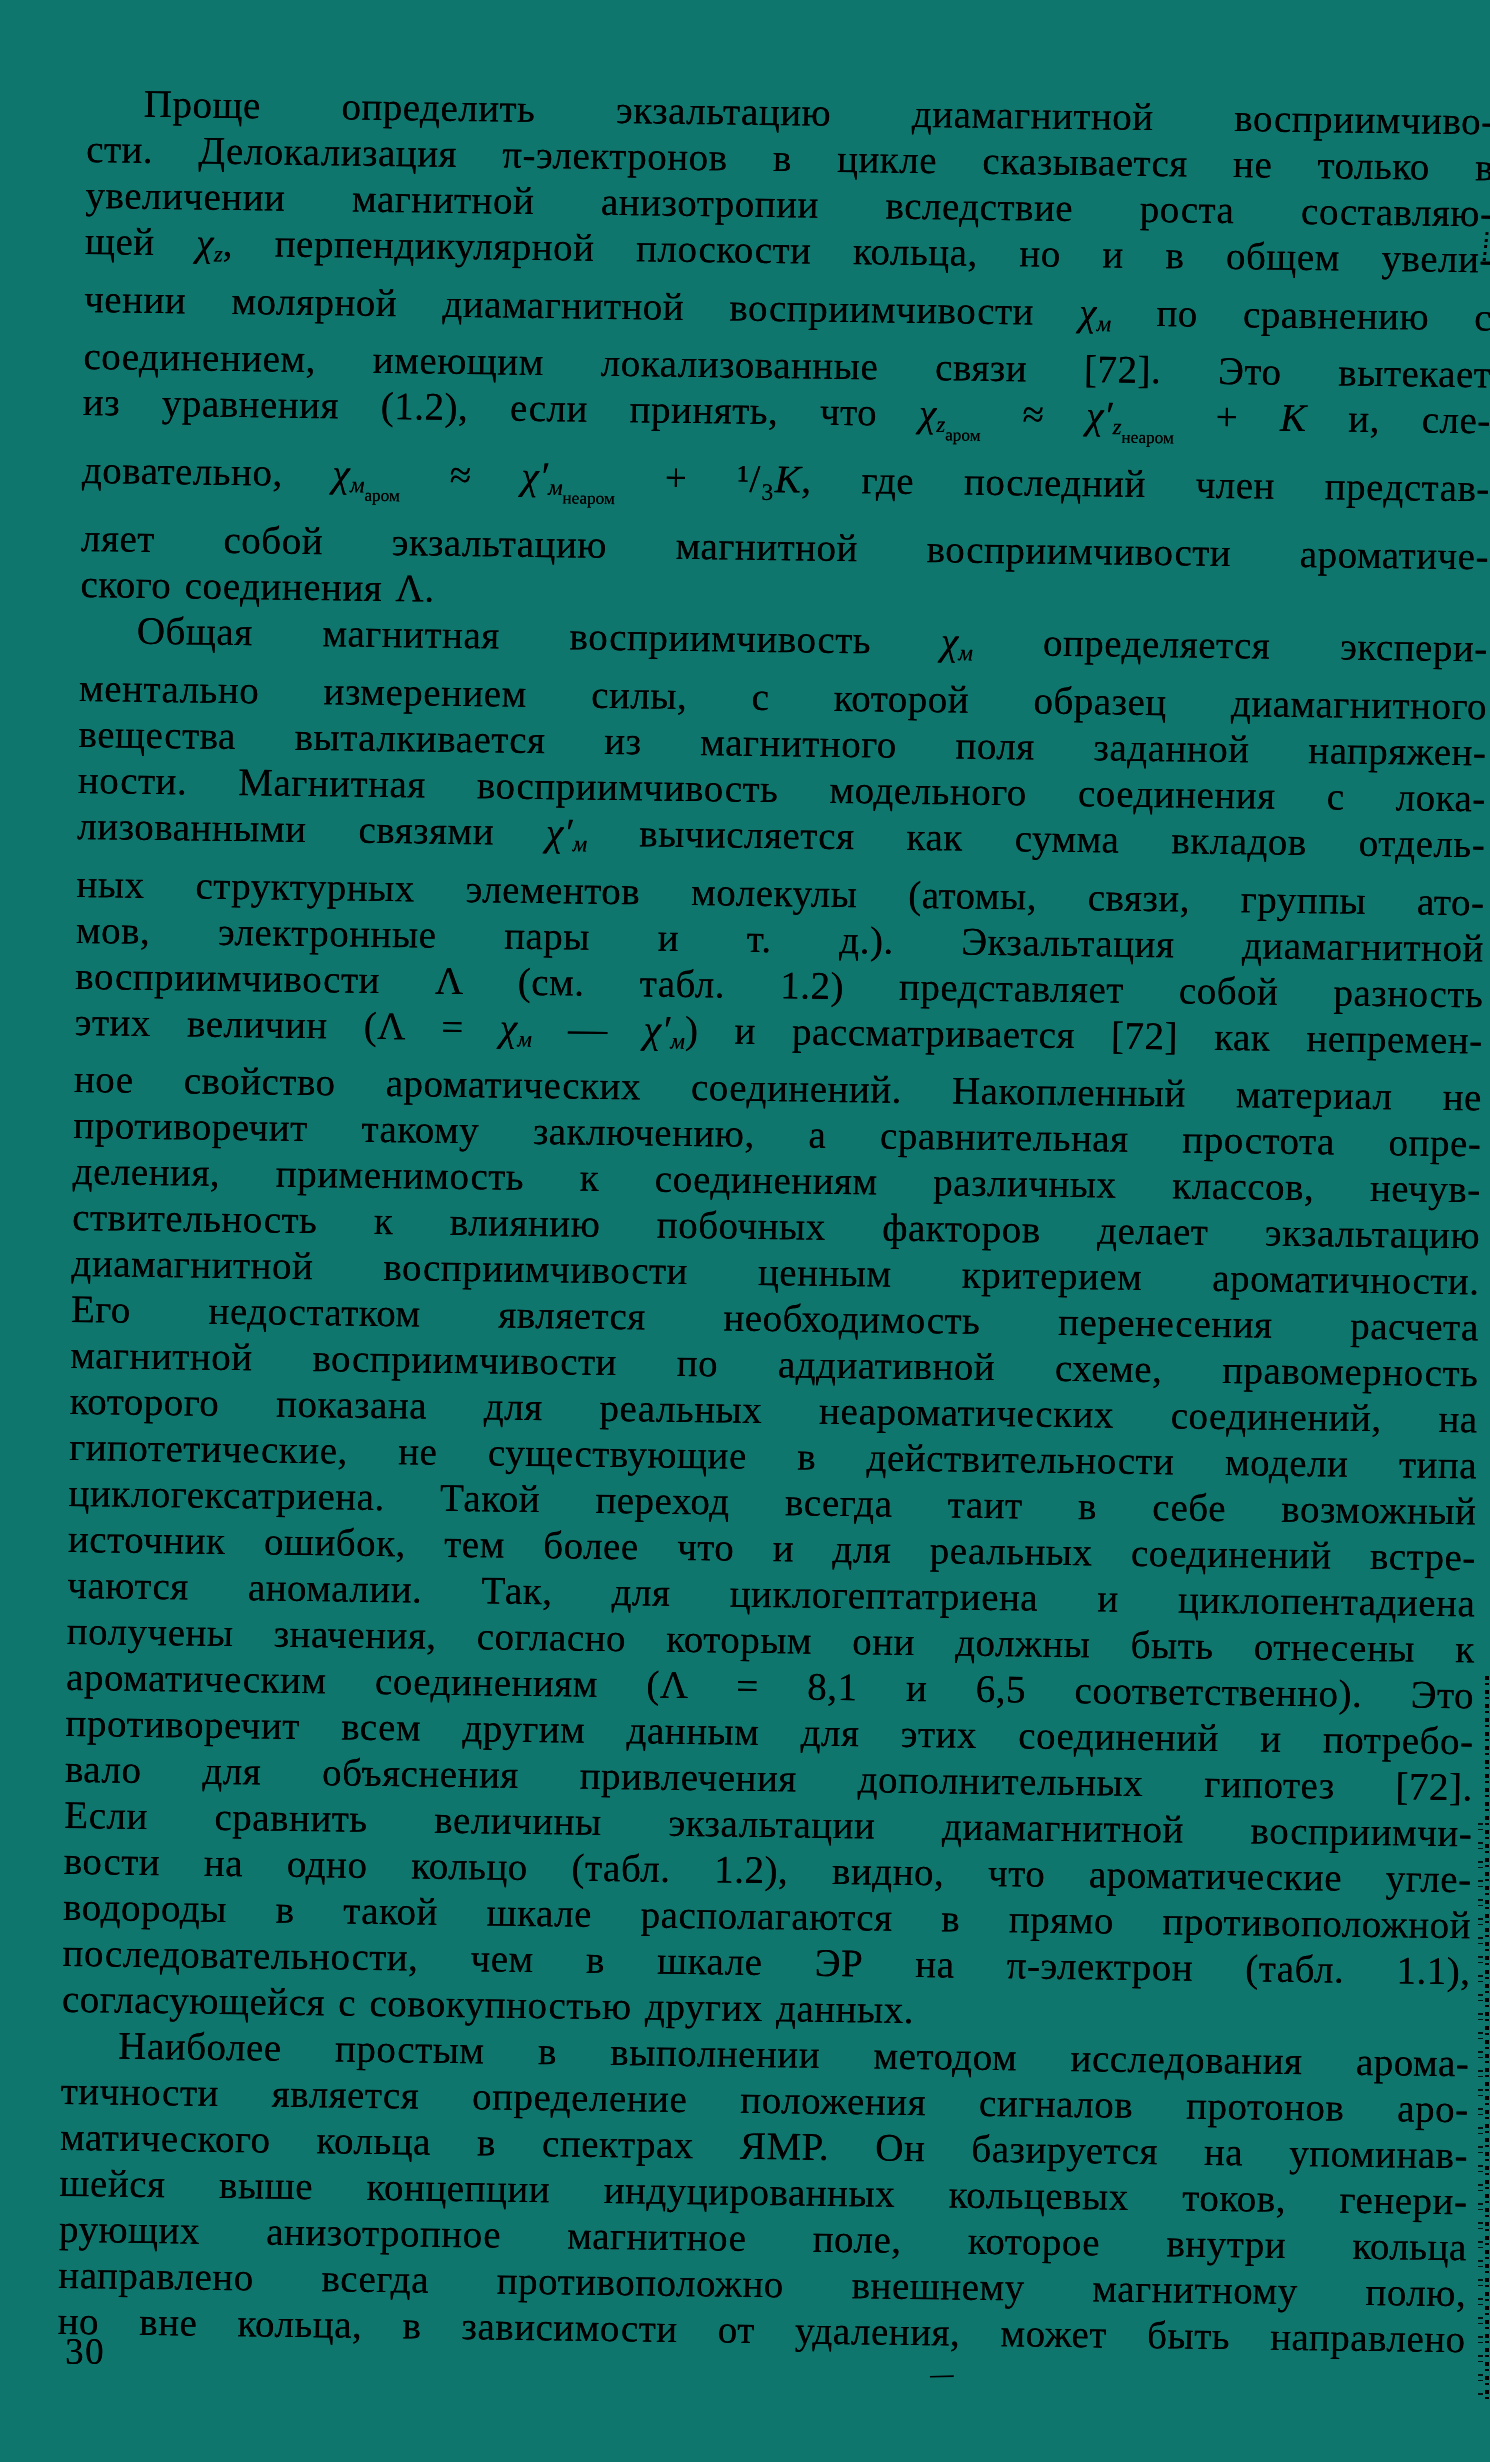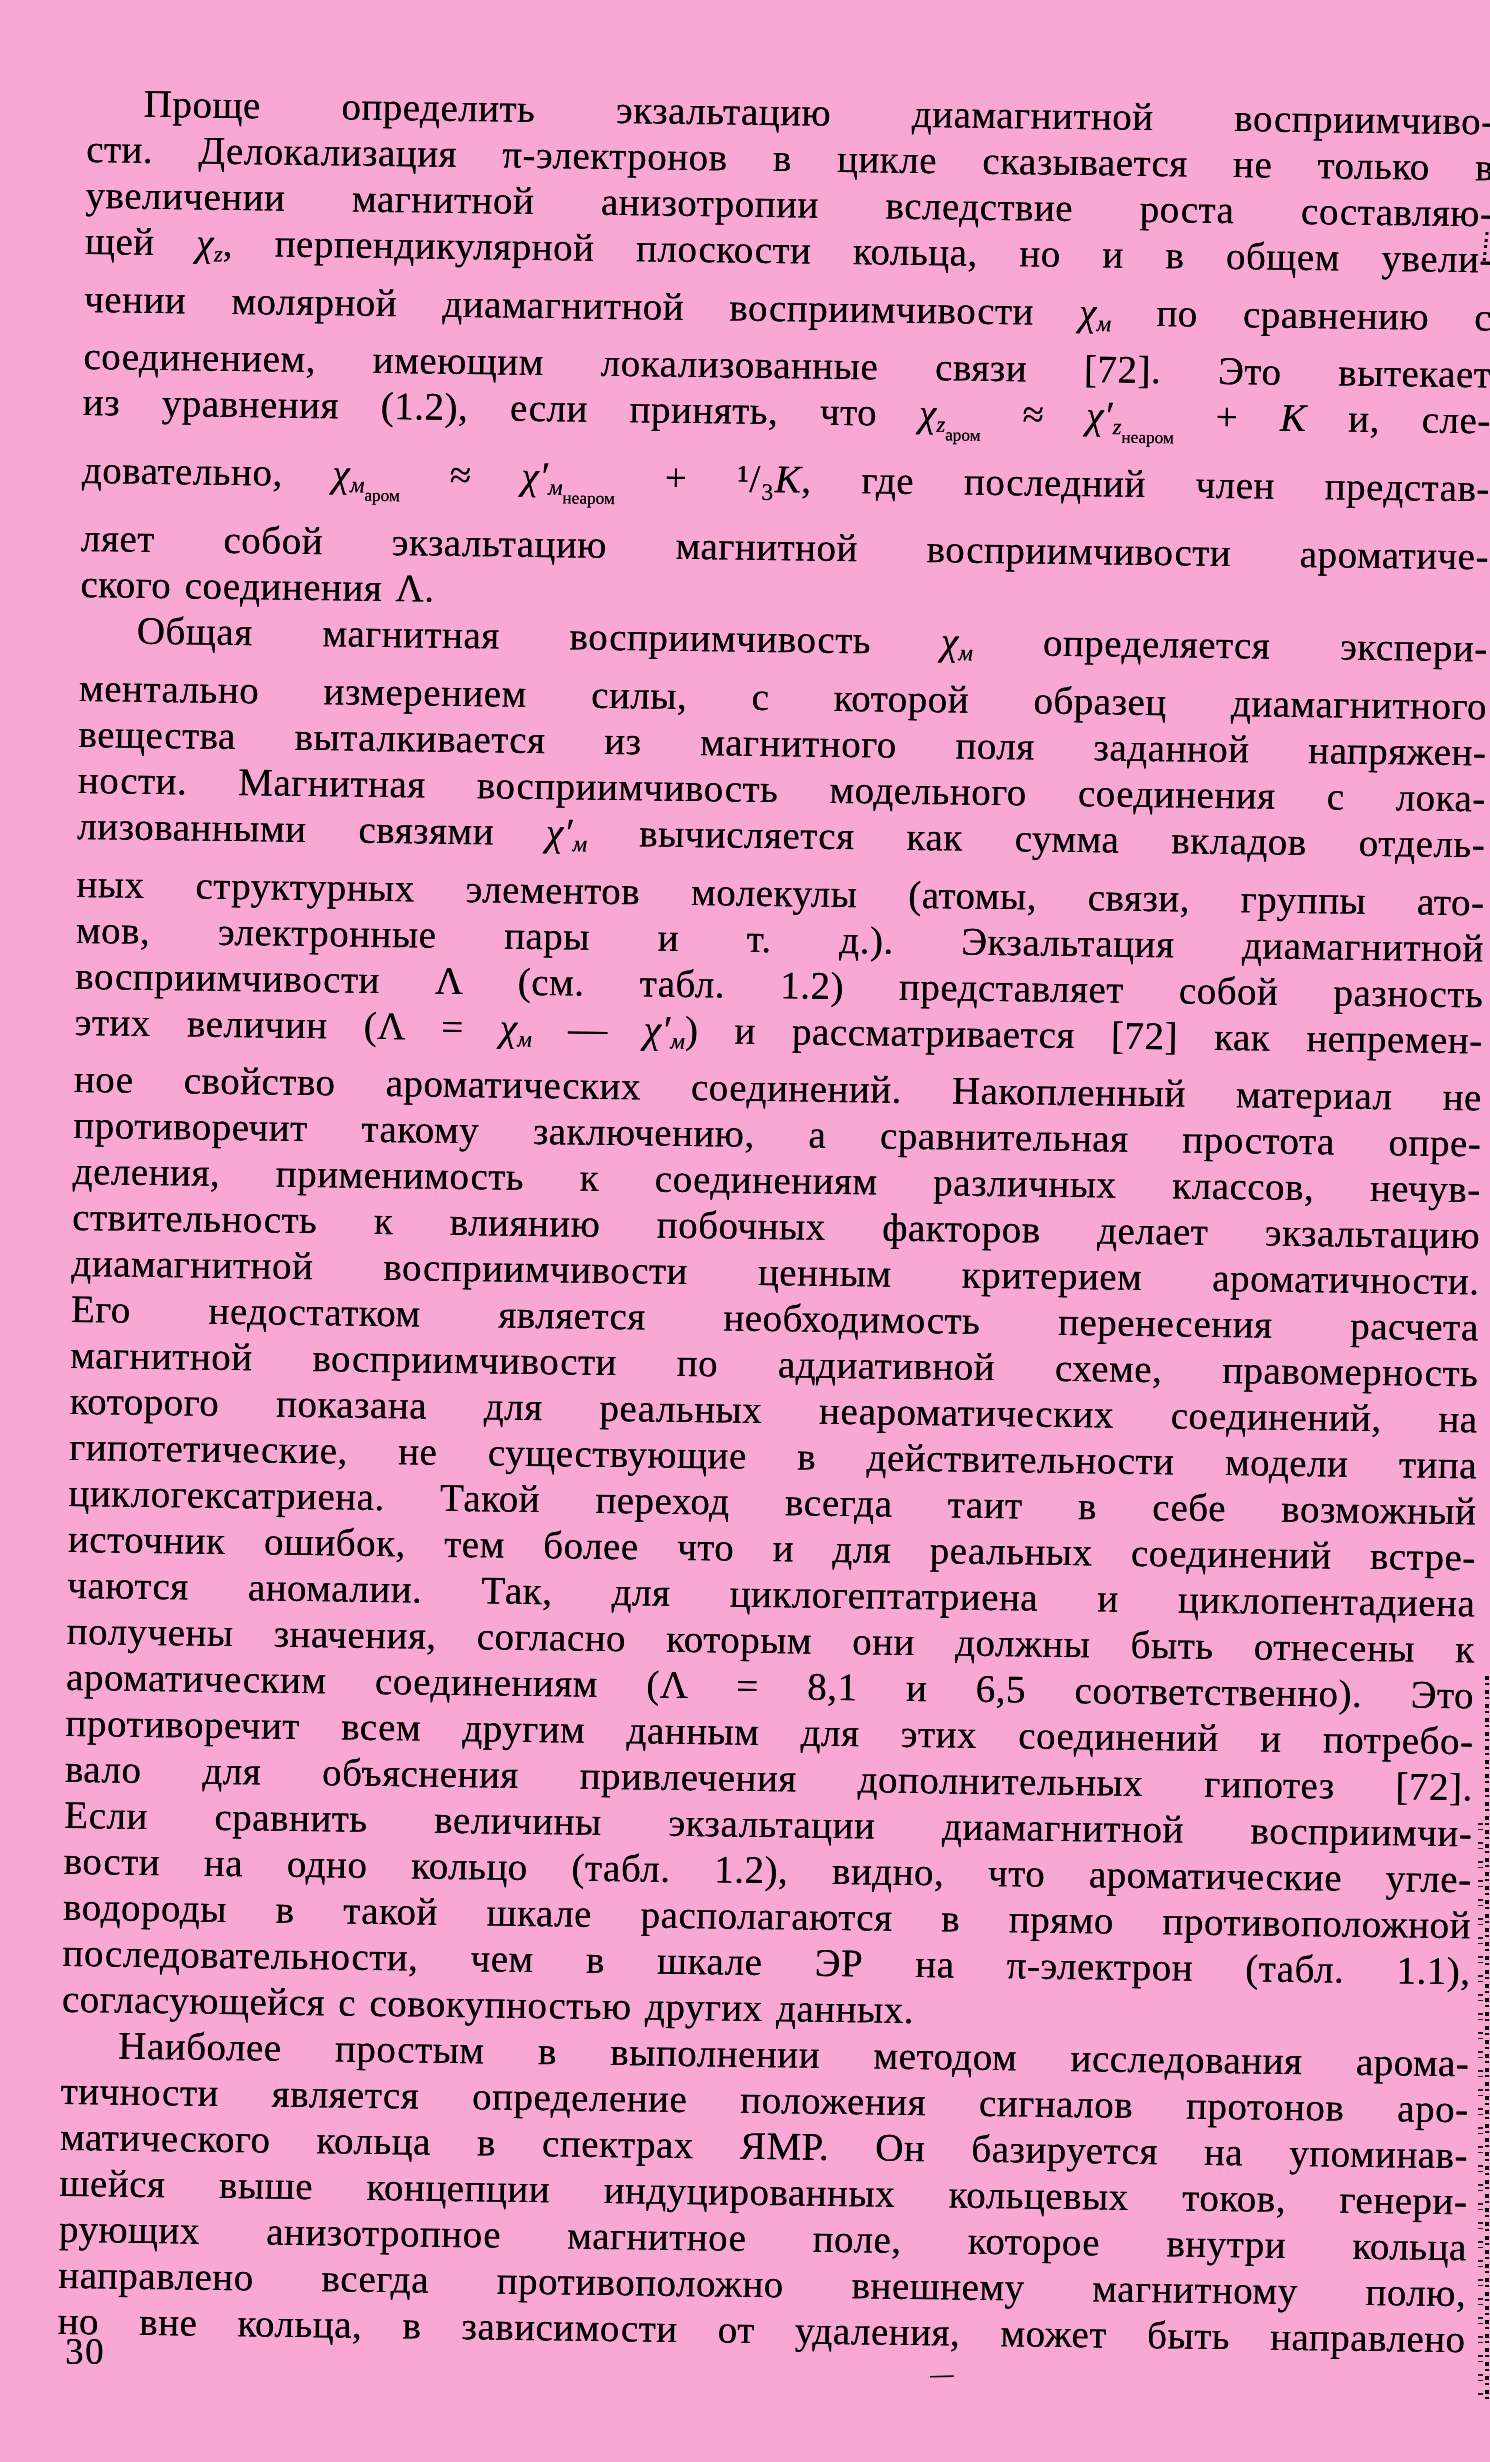--- a/index.html
+++ b/index.html
@@ -4,21 +4,21 @@
 <style>
   html, body {
     margin: 0;
     padding: 0;
     background: #ffffff;
   }
   .page {
     position: relative;
     width: 1490px;
     height: 2462px;
-    background: #f9a8d4;
+    background: #0f766e;
     overflow: hidden;
     font-family: "Liberation Serif", "DejaVu Serif", serif;
     color: #000;
   }
   .text-block {
     position: absolute;
     left: 87px;
     top: 80px;
     width: 1408px;
     transform: rotate(0.75deg);

